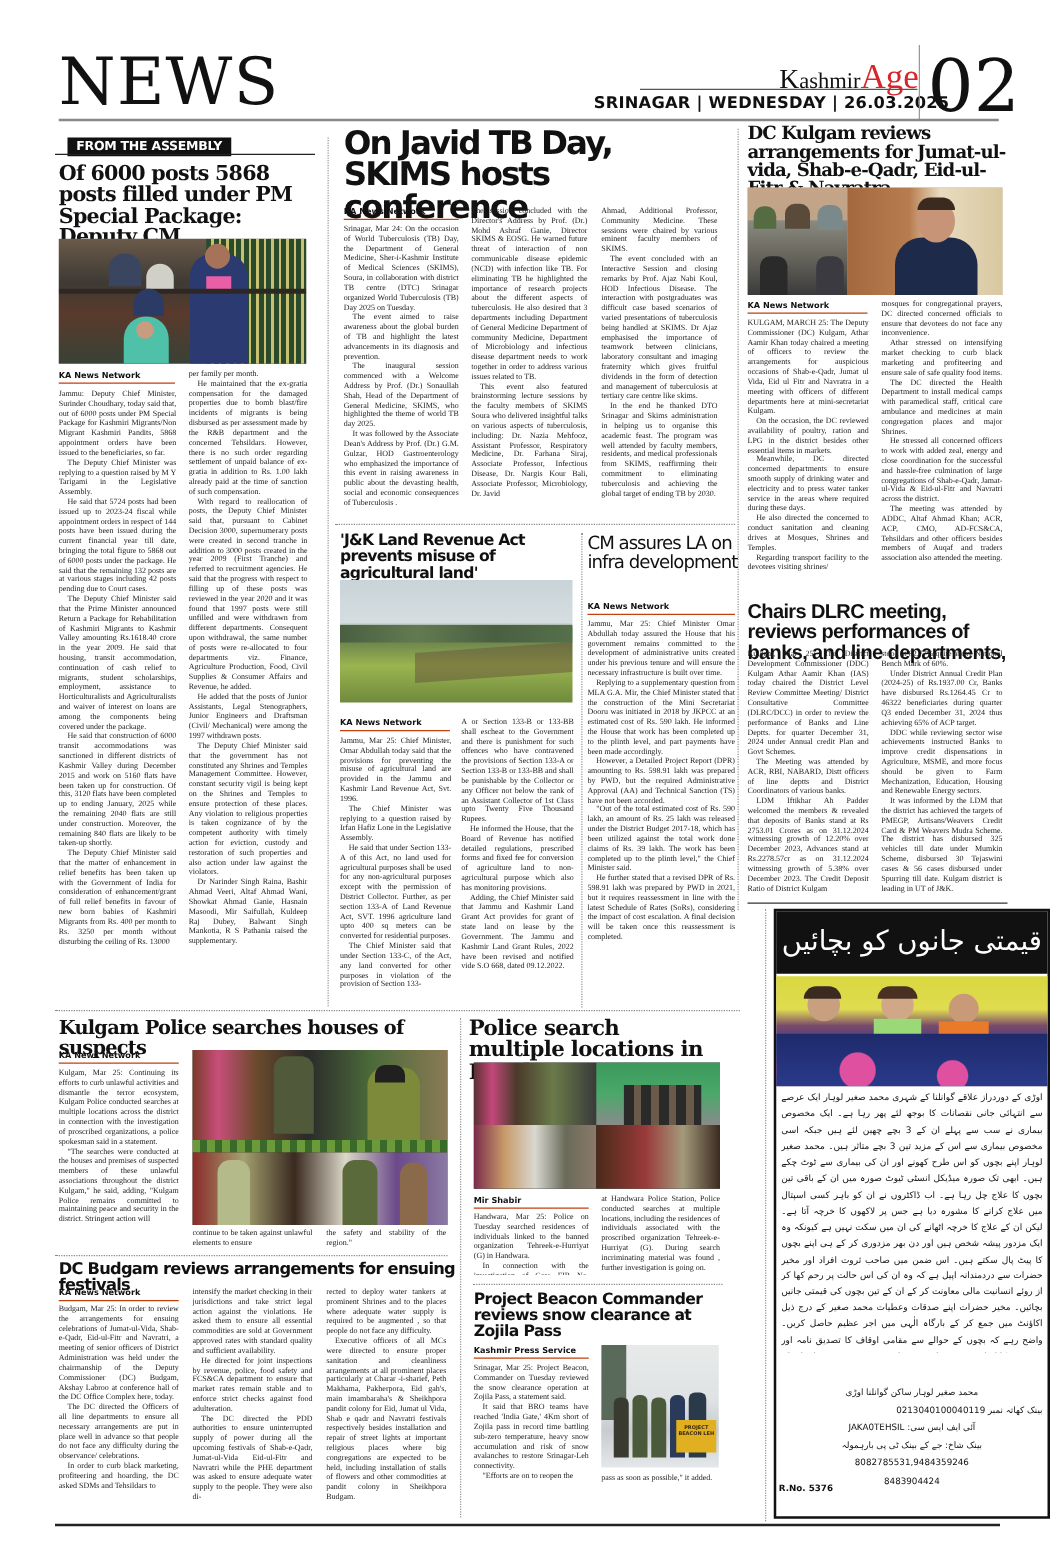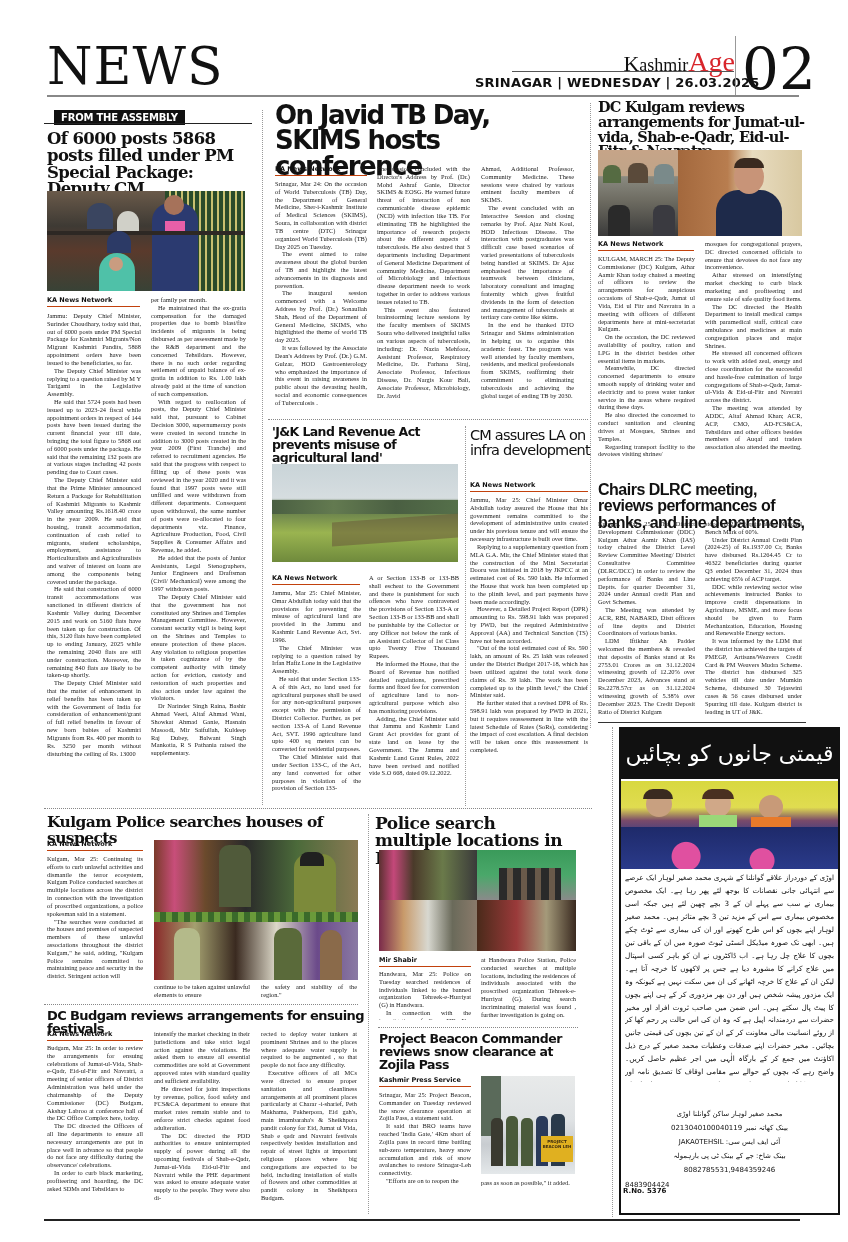--- a/index.html
+++ b/index.html
@@ -260,20 +260,20 @@
   <div style="position:absolute;left:22px;top:8px;width:30px;height:10px;background:#3a2a20;border-radius:10px 10px 0 0"></div>
   <div style="position:absolute;left:84px;top:10px;width:26px;height:26px;background:#d0a888;border-radius:50%"></div>
   <div style="position:absolute;left:81px;top:8px;width:32px;height:10px;background:#4a3020;border-radius:10px 10px 0 0"></div>
   <div style="position:absolute;left:78px;top:34px;width:38px;height:14px;background:#9ad878"></div>
   <div style="position:absolute;left:138px;top:14px;width:24px;height:24px;background:#c89a78;border-radius:50%"></div>
   <div style="position:absolute;left:130px;top:36px;width:40px;height:12px;background:#e87a2a"></div>
   <div style="position:absolute;left:0;top:46px;width:217px;height:42px;background:radial-gradient(circle at 30% 70%,#e050a0 0 14px,transparent 15px),radial-gradient(circle at 65% 80%,#e050a0 0 12px,transparent 13px),linear-gradient(180deg,#1e2a6a,#2a3a8a)"></div>
 </div>
 <div class="urdu" style="left:625px;top:872px;width:209px;height:210px;font-size:7.2px;line-height:1.8;text-align:justify;overflow:hidden">اوڑی کے دوردراز علاقے گوانلنا کے شہری محمد صغیر لوہار ایک عرصے سے انتہائی جانی نقصانات کا بوجھ لئے پھر رہا ہے۔ ایک مخصوص بیماری نے سب سے پہلے ان کے 3 بچے چھین لئے ہیں جبکہ اسی مخصوص بیماری سے اس کے مزید تین 3 بچے متاثر ہیں۔ محمد صغیر لوہار اپنے بچوں کو اس طرح کھونے اور ان کی بیماری سے ٹوٹ چکے ہیں۔ ابھی تک صورہ میڈیکل انسٹی ٹیوٹ صورہ میں ان کے باقی تین بچوں کا علاج چل رہا ہے۔ اب ڈاکٹروں نے ان کو باہر کسی اسپتال میں علاج کرانے کا مشورہ دیا ہے جس پر لاکھوں کا خرچہ آتا ہے۔ لیکن ان کے علاج کا خرچہ اٹھانے کی ان میں سکت نہیں ہے کیونکہ وہ ایک مزدور پیشہ شخص ہیں اور دن بھر مزدوری کر کے ہی اپنے بچوں کا پیٹ پال سکتے ہیں۔ اس ضمن میں صاحب ثروت افراد اور مخیر حضرات سے دردمندانہ اپیل ہے کہ وہ ان کی اس حالت پر رحم کھا کر از روئے انسانیت مالی معاونت کر کے ان کے تین بچوں کی قیمتی جانیں بچائیں۔ مخیر حضرات اپنے صدقات وعطیات محمد صغیر کے درج ذیل اکاؤنٹ میں جمع کر کے بارگاہ الٰہی میں اجر عظیم حاصل کریں۔ واضح رہے کہ بچوں کے حوالے سے مقامی اوقاف کا تصدیق نامہ اور صورہ میڈیکل انسٹی ٹیوٹ کی سرٹیفکیٹ بھی موجود ہے۔ لہٰذا شک کی کوئی گنجائش نہیں ہے۔</div>
 <div class="urdu" style="left:625px;top:1110px;width:209px;text-align:center;font-size:7px">محمد صغیر لوہار ساکن گوانلنا اوڑی</div>
-<div class="urdu" style="left:625px;top:1124px;width:209px;text-align:center;font-size:7px">بینک کھاتہ نمبر 0213040100040119</div>
+<div class="urdu" style="left:625px;top:1124px;width:209px;font-size:7px">بینک کھاتہ نمبر 0213040100040119</div>
 <div class="urdu" style="left:625px;top:1138px;width:209px;text-align:center;font-size:7px">آئی ایف ایس سی: JAKA0TEHSIL</div>
 <div class="urdu" style="left:625px;top:1152px;width:209px;text-align:center;font-size:7px">بینک شاخ: جے کے بینک ٹی پی بارہمولہ</div>
 <div class="abs" style="left:625px;top:1166px;width:209px;text-align:center;font-family:'DejaVu Sans',sans-serif;font-size:7px">8082785531,9484359246</div>
-<div class="abs" style="left:625px;top:1181px;width:209px;font-family:'DejaVu Sans',sans-serif;font-size:7px">8483904424</div>
+<div class="abs" style="left:625px;top:1181px;width:209px;text-align:center;font-family:'DejaVu Sans',sans-serif;font-size:7px">8483904424</div>
 <div class="abs" style="left:623px;top:1187px;font-family:'DejaVu Sans',sans-serif;font-size:7px;font-weight:bold">R.No. 5376</div>
 
 <div class="abs bottom-rule" style="top:1219px;width:756px"></div>
 
 </body></html>

